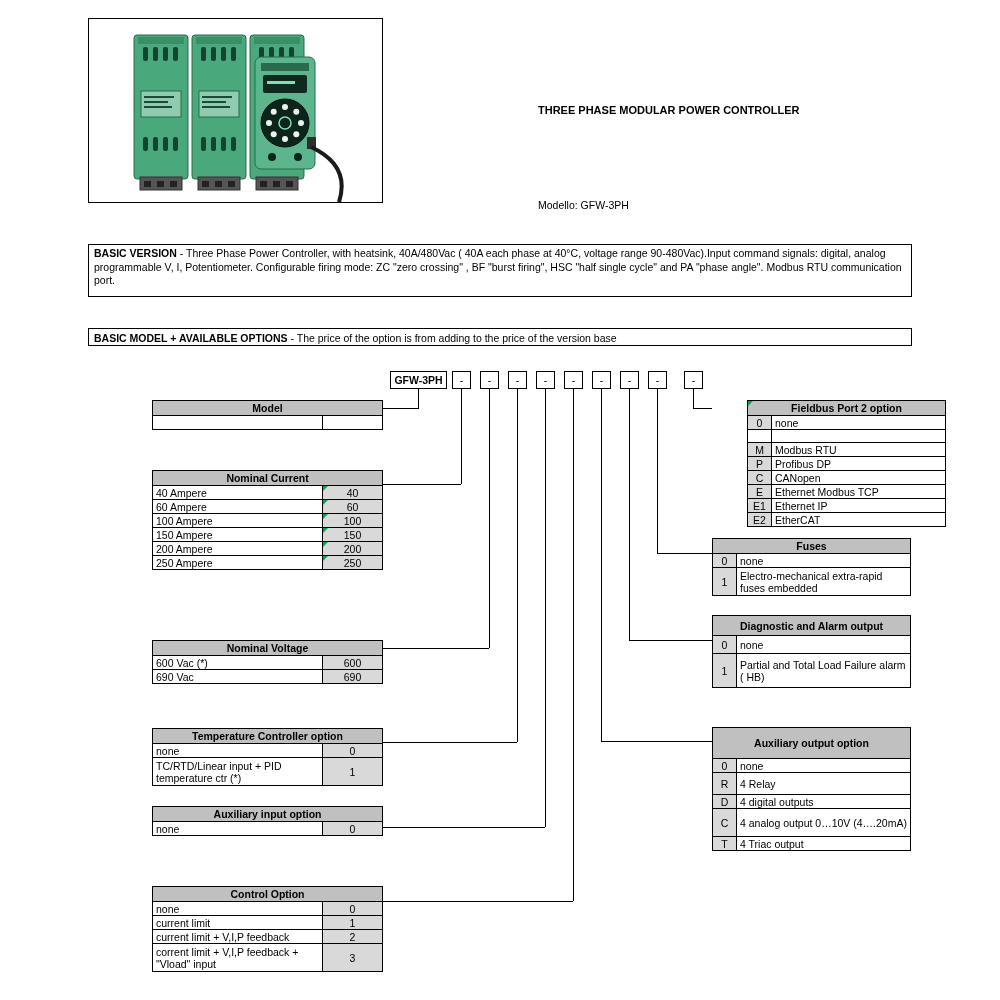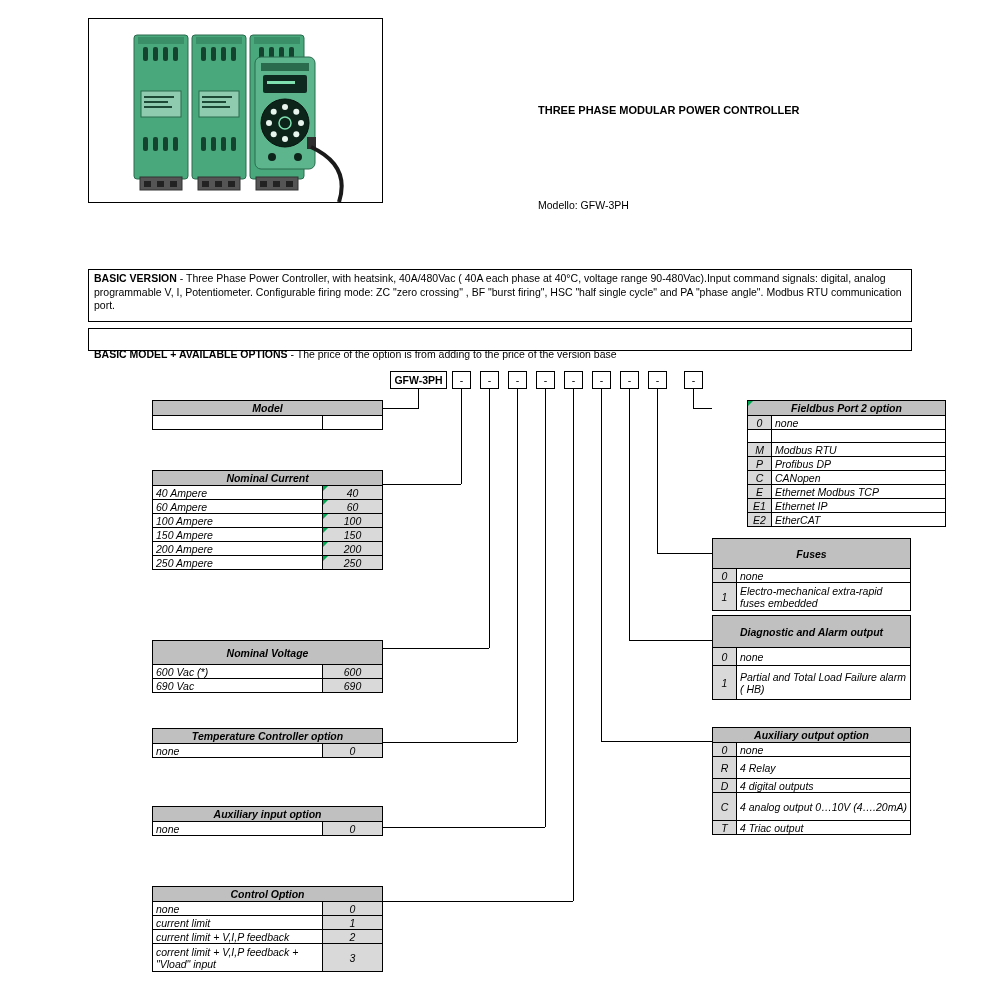--- a/index.html
+++ b/index.html
@@ -18,21 +18,21 @@
   .ocbox {
     position:absolute; top:371px; height:18px; border:1px solid #000;
     display:flex; align-items:center; justify-content:center;
     font-size:10.5px; background:#fff;
   }
   .ocbase { font-weight:bold; }
 
   .line { position:absolute; background:#000; }
 
   .tbl { position:absolute; }
-  .tbl table { border-collapse:collapse; table-layout:fixed;font-style:italic; }
+  .tbl table { border-collapse:collapse; table-layout:fixed; }
   .tbl td {
     border:1px solid #000; font-size:10.5px; line-height:12px;
     padding:0 3px; overflow:hidden; vertical-align:middle; position:relative;
   }
   .thead { background:#c0c0c0; font-weight:bold; text-align:center; }
   .val { background:#d9d9d9; text-align:center; }
   .cmt-green::before {
     content:""; position:absolute; top:0; left:0; width:0; height:0;
     border-top:5px solid #00a650; border-right:5px solid transparent;
   }
@@ -118,24 +118,24 @@
     <g>
       <rect x="218" y="118" width="9" height="12" fill="#2e2e2e"></rect>
       <path d="M222,128 C248,140 258,158 250,183" stroke="#1a1a1a" stroke-width="4" fill="none"></path>
     </g>
   </svg>
 </div>
 
 <div class="abs title" style="left:538px; top:104px;">THREE PHASE MODULAR POWER CONTROLLER</div>
 <div class="abs plain" style="left:538px; top:199px;">Modello: GFW-3PH</div>
 
-<div class="abs frame note" style="left:88px; top:269px; width:824px; height:53px;">
+<div class="abs frame note" style="left:88px; top:244px; width:824px; height:53px;">
   <b>BASIC VERSION</b><span> - Three Phase Power Controller, with heatsink, 40A/480Vac ( 40A each phase at 40°C, voltage range  90-480Vac).Input command signals: digital, analog programmable V, I, Potentiometer.  Configurable firing mode: ZC "zero crossing" , BF "burst firing", HSC "half single cycle" and PA "phase angle". Modbus RTU communication port.</span>
 </div>
-<div class="abs frame note" style="left:88px; top:328px; width:824px; height:18px; padding-top:19px;">
+<div class="abs frame note" style="left:88px; top:328px; width:824px; height:18px; padding-top:3px;">
   <b>BASIC MODEL + AVAILABLE OPTIONS</b><span> - The price of the option is from adding to the price of the version base</span>
 </div>
 
 <div class="ocbox ocbase" style="left:390px; width:57px;">GFW-3PH</div>
 <div class="ocbox" style="left:452px; width:19px;">-</div>
 <div class="ocbox" style="left:480px; width:19px;">-</div>
 <div class="ocbox" style="left:508px; width:19px;">-</div>
 <div class="ocbox" style="left:536px; width:19px;">-</div>
 <div class="ocbox" style="left:564px; width:19px;">-</div>
 <div class="ocbox" style="left:592px; width:19px;">-</div>
@@ -229,21 +229,21 @@
     </table>
 </div>
 
 <div class="tbl" style="left:152px; top:640px;">
   <table style="width:230px">
       <colgroup>
         <col style="width:170px">
         <col style="width:60px">
       </colgroup>
     <tbody>
-        <tr style="height:24px">
+        <tr style="height:15px">
           <td colspan="2" class="thead">Nominal Voltage</td>
         </tr>
     <tr style="height:14px">
           <td>600 Vac (*)</td>
           <td class="val">600</td>
         </tr>
     <tr style="height:14px">
           <td>690 Vac</td>
           <td class="val">690</td>
         </tr>
@@ -257,20 +257,24 @@
         <col style="width:170px">
         <col style="width:60px">
       </colgroup>
     <tbody>
         <tr style="height:15px">
           <td colspan="2" class="thead">Temperature Controller option</td>
         </tr>
     <tr style="height:14px">
           <td>none</td>
           <td class="val">0</td>
+        </tr>
+    <tr style="height:28px">
+          <td>TC/RTD/Linear input + PID temperature ctr (*)</td>
+          <td class="val">1</td>
         </tr>
   </tbody>
     </table>
 </div>
 
 <div class="tbl" style="left:152px; top:806px;">
   <table style="width:230px">
       <colgroup>
         <col style="width:170px">
         <col style="width:60px">
@@ -363,21 +367,21 @@
     </table>
 </div>
 
 <div class="tbl" style="left:712px; top:538px;">
   <table style="width:198px">
       <colgroup>
         <col style="width:24px">
         <col style="width:174px">
       </colgroup>
     <tbody>
-        <tr style="height:30px">
+        <tr style="height:15px">
           <td colspan="2" class="thead">Fuses</td>
         </tr>
     <tr style="height:14px">
           <td class="val">0</td>
           <td>none</td>
         </tr>
     <tr style="height:28px">
           <td class="val">1</td>
           <td>Electro-mechanical extra-rapid fuses embedded</td>
         </tr>
@@ -385,21 +389,21 @@
     </table>
 </div>
 
 <div class="tbl" style="left:712px; top:615px;">
   <table style="width:198px">
       <colgroup>
         <col style="width:24px">
         <col style="width:174px">
       </colgroup>
     <tbody>
-        <tr style="height:32px">
+        <tr style="height:20px">
           <td colspan="2" class="thead">Diagnostic and Alarm output</td>
         </tr>
     <tr style="height:18px">
           <td class="val">0</td>
           <td>none</td>
         </tr>
     <tr style="height:34px">
           <td class="val">1</td>
           <td>Partial and Total Load Failure alarm ( HB)</td>
         </tr>
@@ -407,21 +411,21 @@
     </table>
 </div>
 
 <div class="tbl" style="left:712px; top:727px;">
   <table style="width:198px">
       <colgroup>
         <col style="width:24px">
         <col style="width:174px">
       </colgroup>
     <tbody>
-        <tr style="height:15px">
+        <tr style="height:31px">
           <td colspan="2" class="thead">Auxiliary output option</td>
         </tr>
     <tr style="height:14px">
           <td class="val">0</td>
           <td>none</td>
         </tr>
     <tr style="height:22px">
           <td class="val">R</td>
           <td>4 Relay</td>
         </tr>

